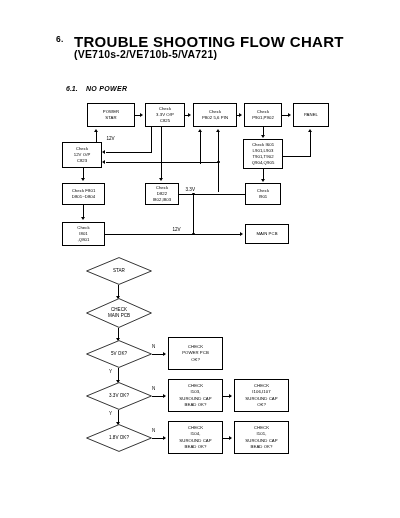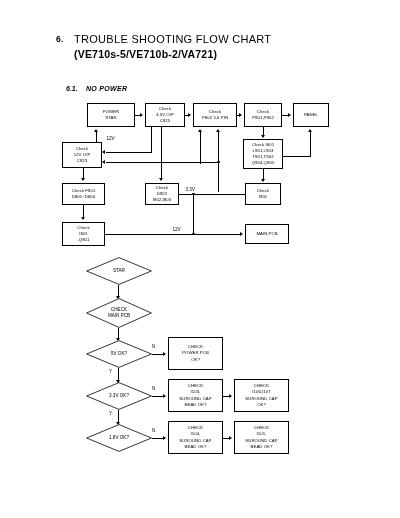--- a/index.html
+++ b/index.html
@@ -24,22 +24,22 @@
     left: 56px;
     top: 34px;
     font-size: 8.5px;
     font-weight: bold;
     letter-spacing: 0.2px;
   }
   .hdr-line1 {
     position: absolute;
     left: 74px;
     top: 33px;
-    font-size: 11px;
-    font-weight: normal;
+    font-size: 15px;
+    font-weight: bold;
     letter-spacing: 0.3px;
     white-space: nowrap;
   }
   .hdr-line2 {
     position: absolute;
     left: 74px;
     top: 48px;
     font-size: 10.5px;
     font-weight: bold;
     letter-spacing: 0.2px;
@@ -146,21 +146,21 @@
     white-space: nowrap;
   }
 </style>
 </head>
 <body>
 
 <div id="page-root">
 
   <div class="hdr-num">6.</div>
   <div class="hdr-line1">TROUBLE SHOOTING FLOW CHART</div>
-  <div class="hdr-line2">(VE710s-5/VE710b-2/VA721)</div>
+  <div class="hdr-line2">(VE710s-2/VE710b-5/VA721)</div>
   <div class="sub-num">6.1.</div>
   <div class="sub-label">NO POWER</div>
 
   <div class="dgm" style="left:0; top:0; width:400px; height:260px;">
 
     <div class="node" style="left:87px; top:103px; width:48px; height:24px;">
       <span class="ln">POWER</span>
       <span class="ln">STAR</span>
     </div>
 

